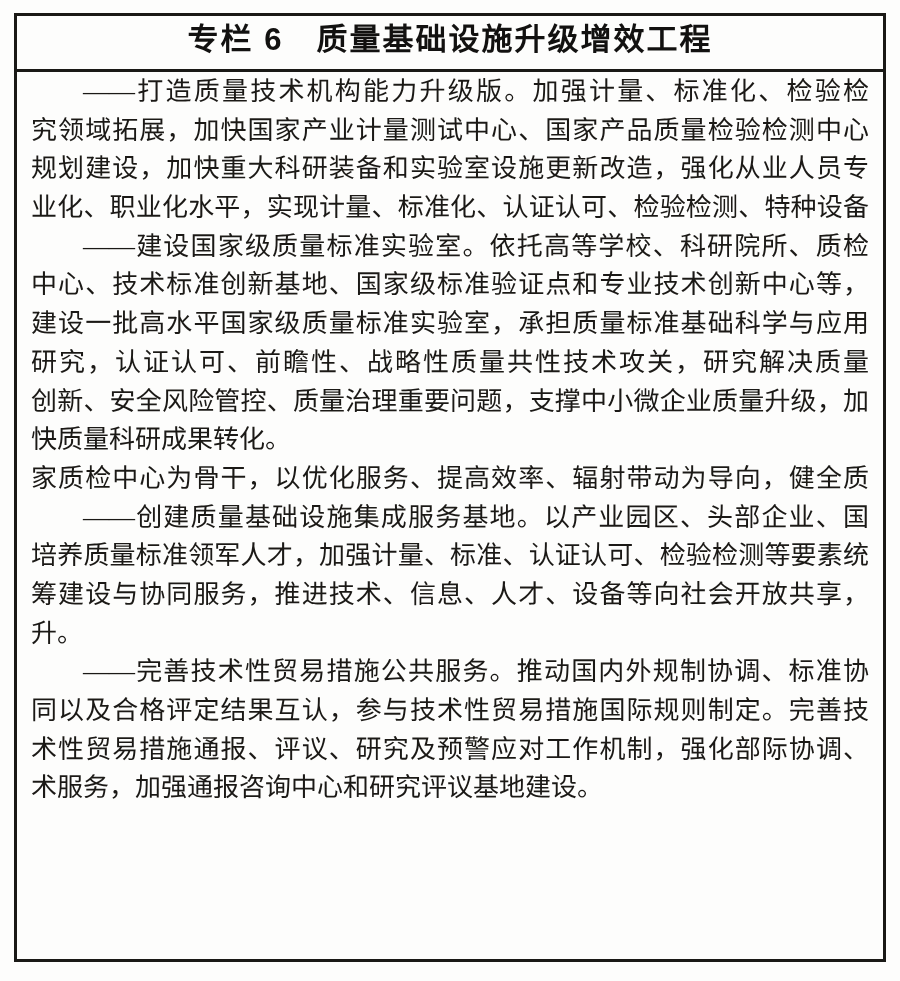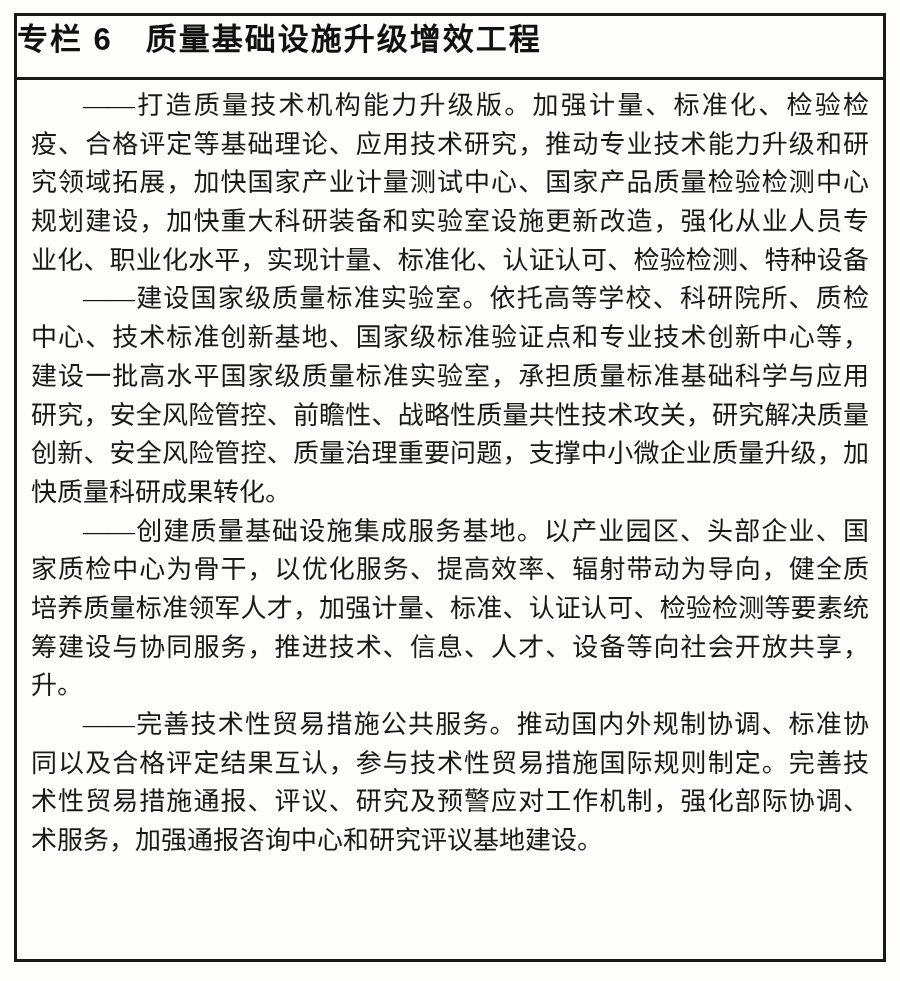--- a/index.html
+++ b/index.html
@@ -23,34 +23,34 @@
     position: absolute;
     left: 14px;
     top: 13px;
     width: 872px;
     height: 949px;
     border: 3px solid #1a1916;
     background: #fdfdfc;
   }
 
   .panel-title {
-    height: 64px;
+    height: 56px;
     line-height: 48px;
     border-bottom: 3px solid #1a1916;
-    text-align: left;
+    text-align: center;
     font-family: "Liberation Sans", sans-serif;
     font-weight: bold;
     font-size: 31px;
     letter-spacing: 2px;
     color: #121110;
     white-space: nowrap;
   }
 
   .panel-body {
-    padding: 7px 14px 0 14px;
+    padding: 1px 14px 0 14px;
   }
 
   .para { margin: 0; }
 
   .ln {
     font-size: 26px;
     line-height: 38.7px;
     height: 38.7px;
     text-align: justify;
     text-align-last: justify;
@@ -68,38 +68,37 @@
 
 <div class="page">
   <div class="panel">
 
     <div class="panel-title">专栏 6　质量基础设施升级增效工程</div>
 
     <div class="panel-body">
 
       <div class="para">
         <div class="ln first">——打造质量技术机构能力升级版。加强计量、标准化、检验检</div>
-        <div class="ln">疫、合格评定等基础理论、应用技术研究，推动专业技术能力升级和研</div>
         <div class="ln">究领域拓展，加快国家产业计量测试中心、国家产品质量检验检测中心</div>
         <div class="ln">规划建设，加快重大科研装备和实验室设施更新改造，强化从业人员专</div>
         <div class="ln">业化、职业化水平，实现计量、标准化、认证认可、检验检测、特种设备</div>
       </div>
 
       <div class="para">
         <div class="ln first">——建设国家级质量标准实验室。依托高等学校、科研院所、质检</div>
         <div class="ln">中心、技术标准创新基地、国家级标准验证点和专业技术创新中心等，</div>
         <div class="ln">建设一批高水平国家级质量标准实验室，承担质量标准基础科学与应用</div>
-        <div class="ln">研究，安全风险管控、前瞻性、战略性质量共性技术攻关，研究解决质量</div>
+        <div class="ln">研究，认证认可、前瞻性、战略性质量共性技术攻关，研究解决质量</div>
         <div class="ln">创新、安全风险管控、质量治理重要问题，支撑中小微企业质量升级，加</div>
         <div class="ln end">快质量科研成果转化。</div>
       </div>
 
       <div class="para">
+        <div class="ln">家质检中心为骨干，以优化服务、提高效率、辐射带动为导向，健全质</div>
         <div class="ln first">——创建质量基础设施集成服务基地。以产业园区、头部企业、国</div>
-        <div class="ln">家质检中心为骨干，以优化服务、提高效率、辐射带动为导向，健全质</div>
         <div class="ln">培养质量标准领军人才，加强计量、标准、认证认可、检验检测等要素统</div>
         <div class="ln">筹建设与协同服务，推进技术、信息、人才、设备等向社会开放共享，</div>
         <div class="ln end">升。</div>
       </div>
 
       <div class="para">
         <div class="ln first">——完善技术性贸易措施公共服务。推动国内外规制协调、标准协</div>
         <div class="ln">同以及合格评定结果互认，参与技术性贸易措施国际规则制定。完善技</div>
         <div class="ln">术性贸易措施通报、评议、研究及预警应对工作机制，强化部际协调、</div>
         <div class="ln end">术服务，加强通报咨询中心和研究评议基地建设。</div>

